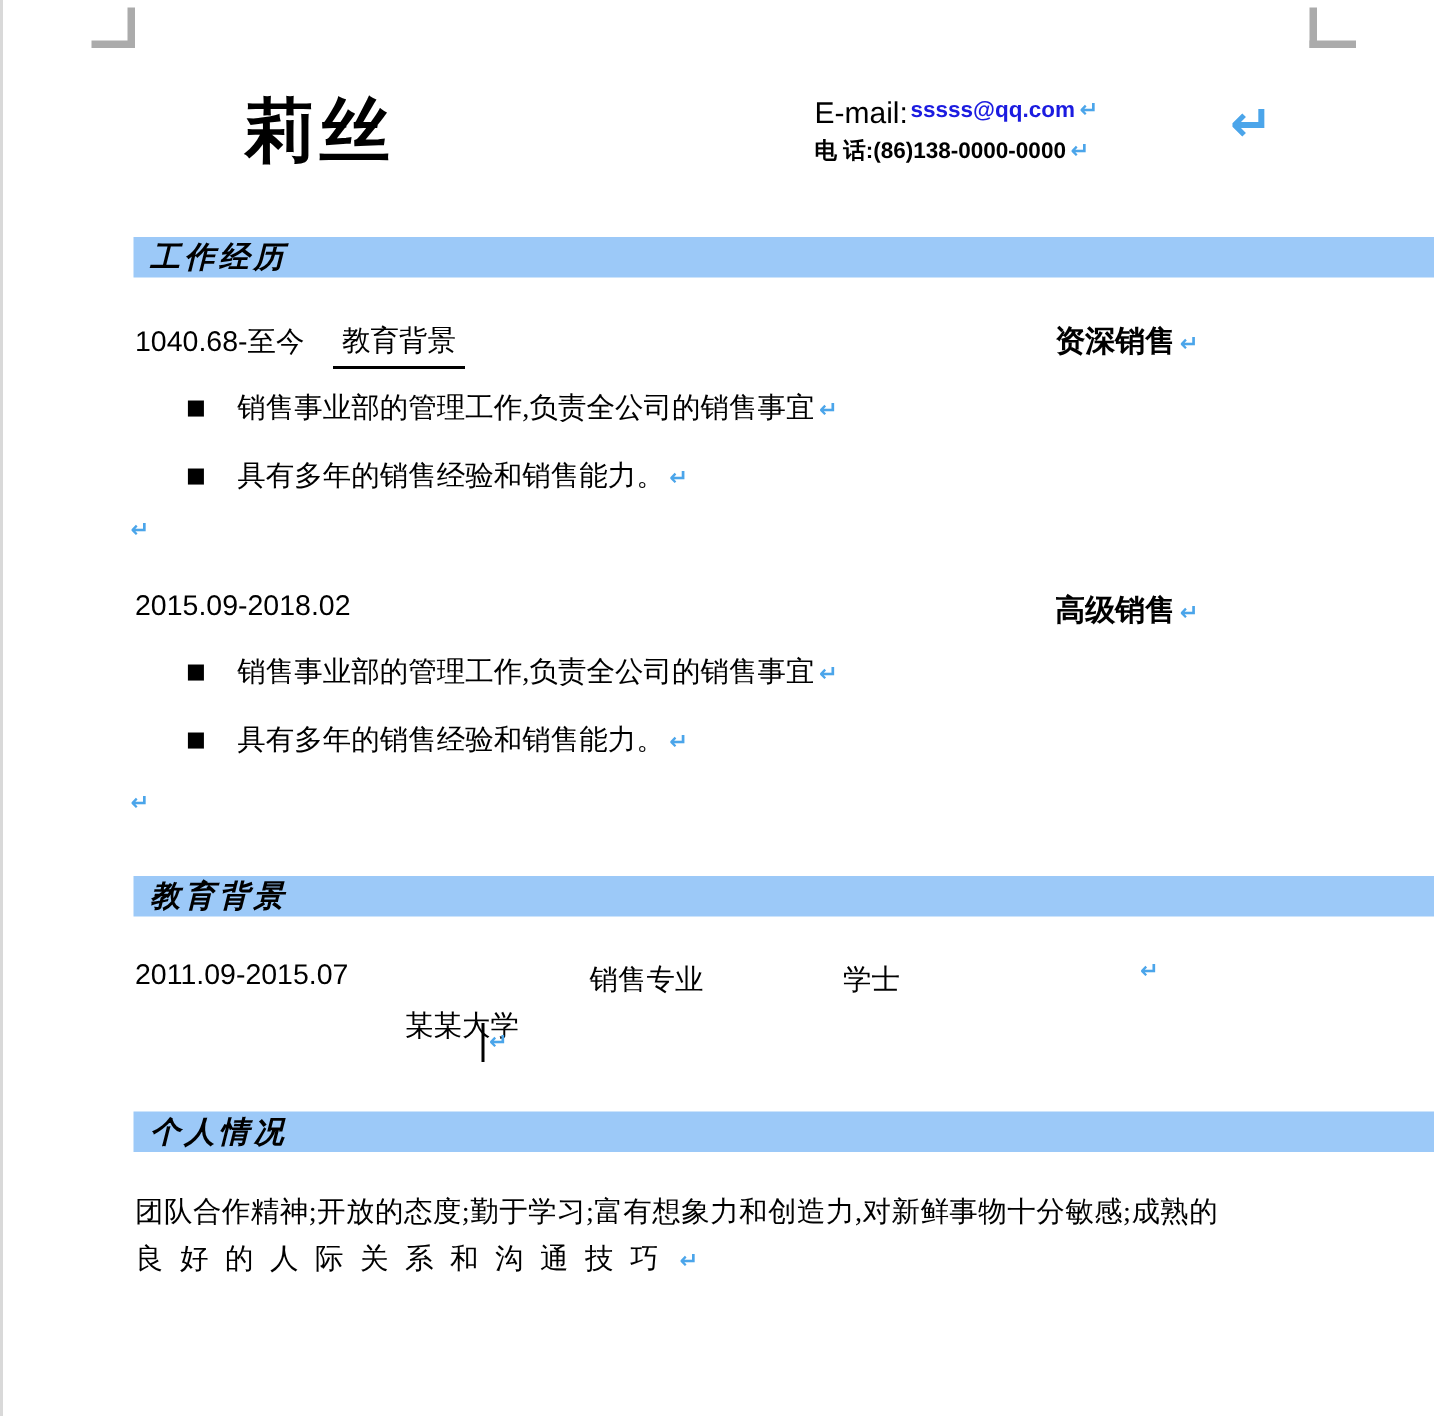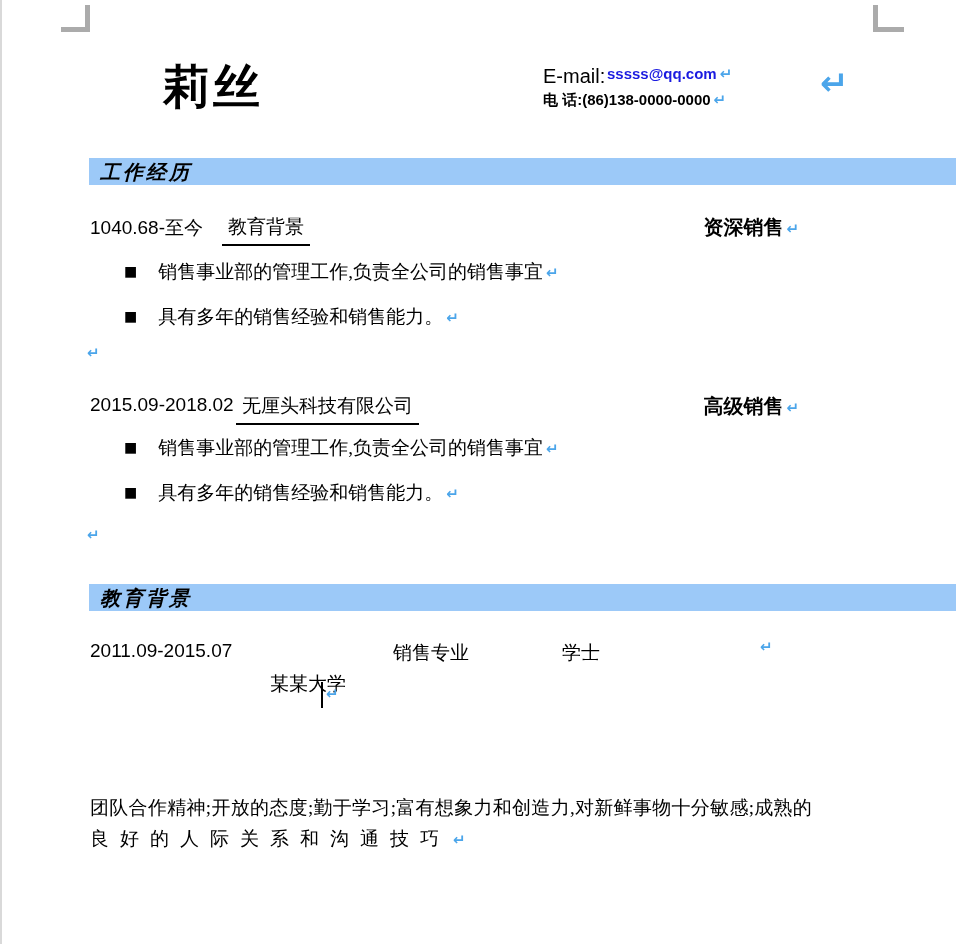--- a/index.html
+++ b/index.html
@@ -93,21 +93,20 @@
     <span class="bullet-glyph">■</span><span>销售事业部的管理工作,负责全公司的销售事宜</span><span class="pilcrow pilcrow-inline">↵</span>
   </div>
   <div class="abs bullet-row" style="top:304px;">
     <span class="bullet-glyph">■</span><span>具有多年的销售经验和销售能力。</span><span class="pilcrow pilcrow-inline">↵</span>
   </div>
 
   <div class="abs pilcrow" style="left:87px;top:346px;">↵</div>
 
   <div class="abs job-row" style="top:393px;">
     <span class="job-period">2015.09-2018.02</span>
-    <span class="job-company" style="left:146px;">无厘头科技有限公司</span>
     <span class="job-role"><span>高级销售</span><span class="pilcrow pilcrow-inline">↵</span></span>
   </div>
 
   <div class="abs bullet-row" style="top:435px;">
     <span class="bullet-glyph">■</span><span>销售事业部的管理工作,负责全公司的销售事宜</span><span class="pilcrow pilcrow-inline">↵</span>
   </div>
   <div class="abs bullet-row" style="top:480px;">
     <span class="bullet-glyph">■</span><span>具有多年的销售经验和销售能力。</span><span class="pilcrow pilcrow-inline">↵</span>
   </div>
 
@@ -121,17 +120,20 @@
     <span class="edu-period">2011.09-2015.07</span>
     <span class="edu-school">某某大学</span>
     <span class="edu-major">销售专业</span>
     <span class="edu-degree">学士</span>
     <span class="pilcrow edu-pilcrow">↵</span>
   </div>
 
   <div class="abs text-cursor"></div>
   <div class="abs pilcrow cursor-pilcrow">↵</div>
 
+  <div class="abs section-bar" style="top:741px;">
+    <span class="section-title">个人情况</span>
+  </div>
 
   <div class="abs summary-line summary-2"><span>良好的人际关系和沟通技巧</span><span class="pilcrow pilcrow-inline">↵</span></div>
   <div class="abs summary-line summary-1">团队合作精神;开放的态度;勤于学习;富有想象力和创造力,对新鲜事物十分敏感;成熟的</div>
 
 </div>
 
 </body></html>

